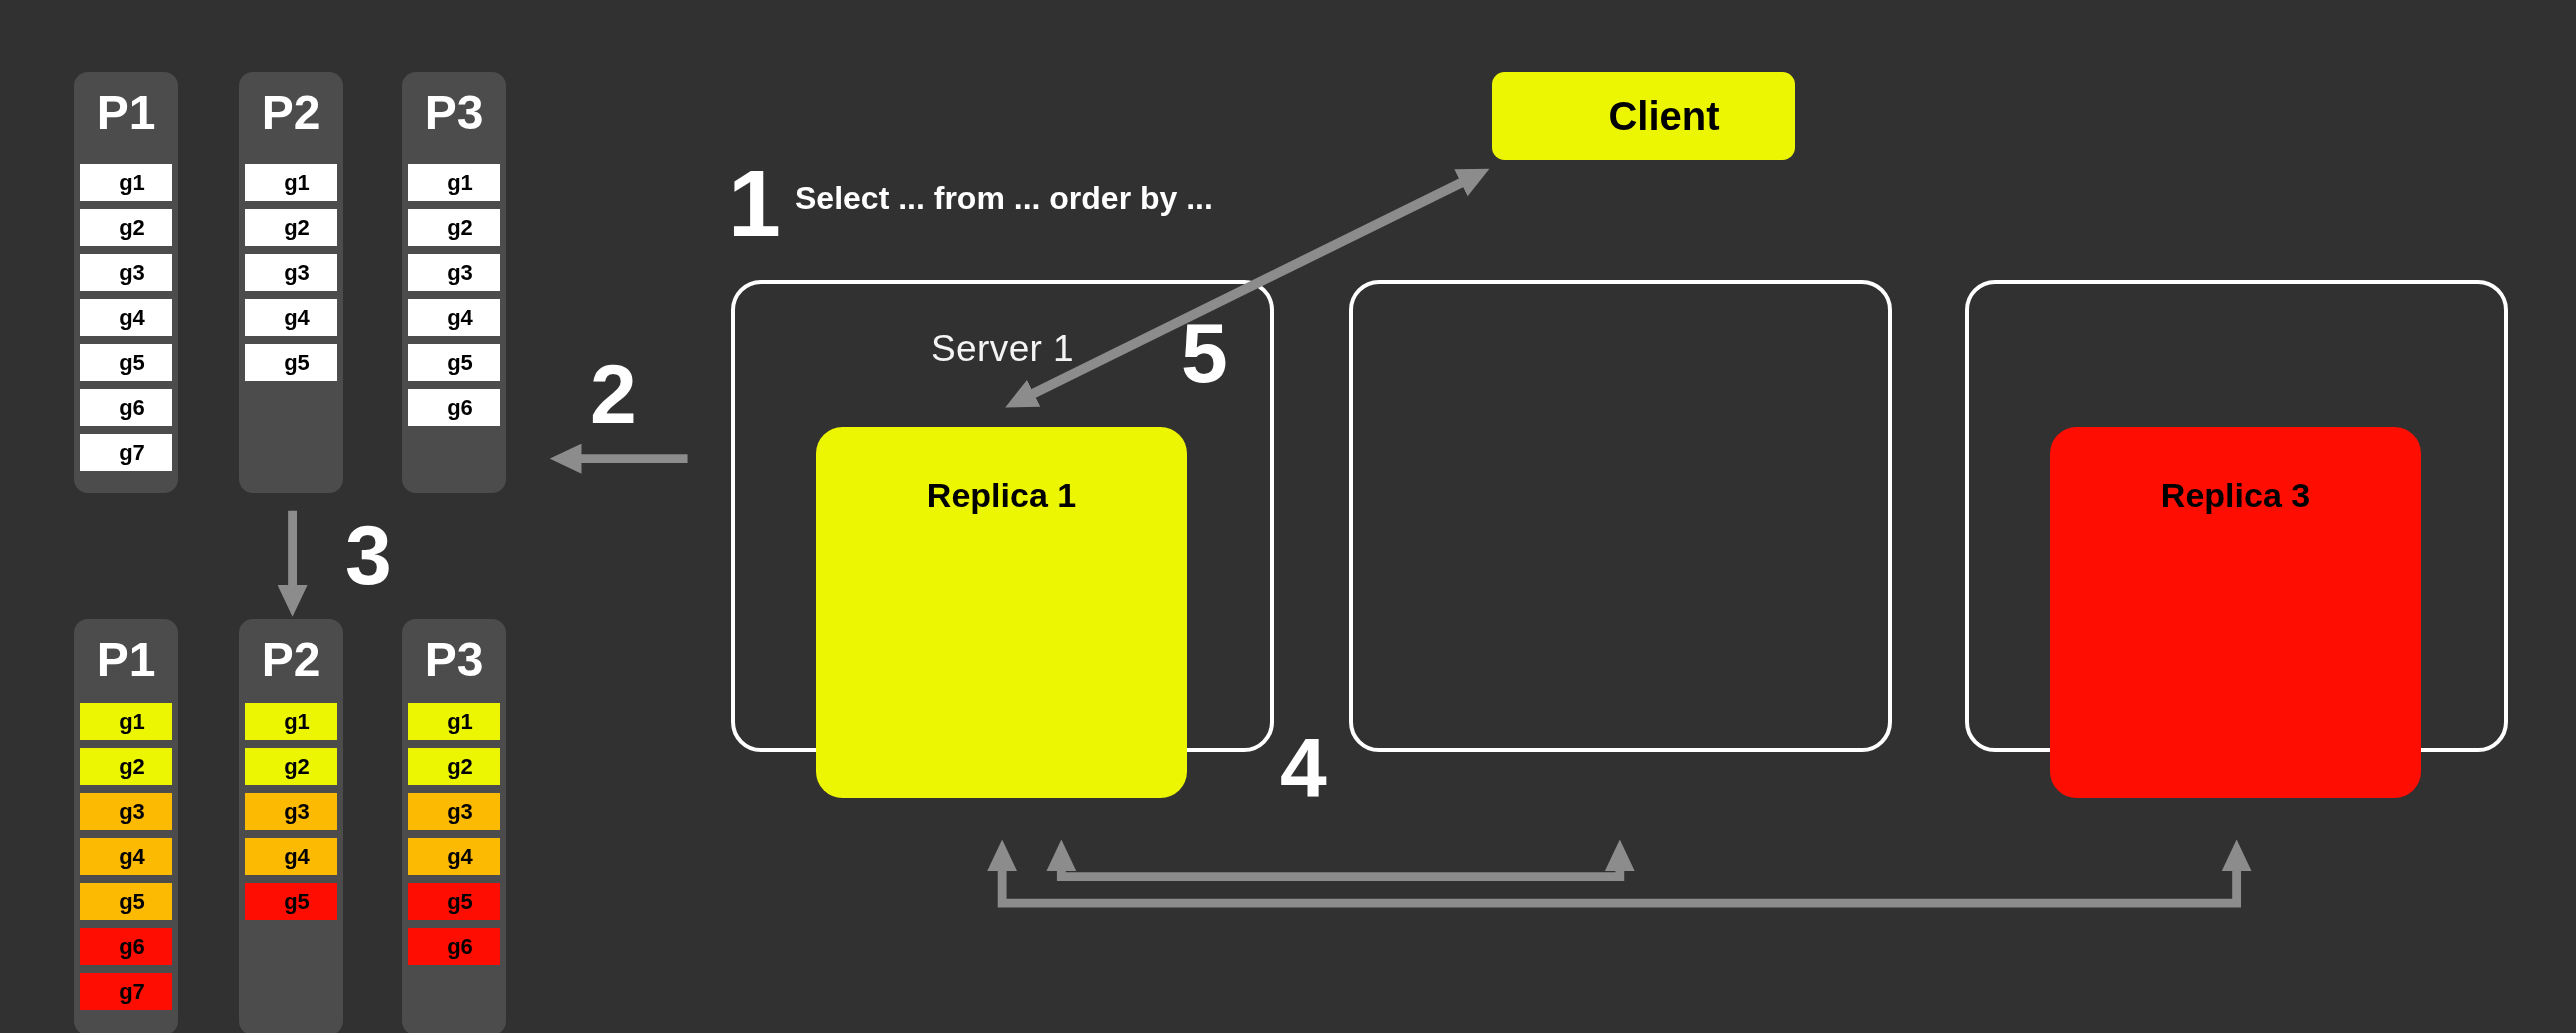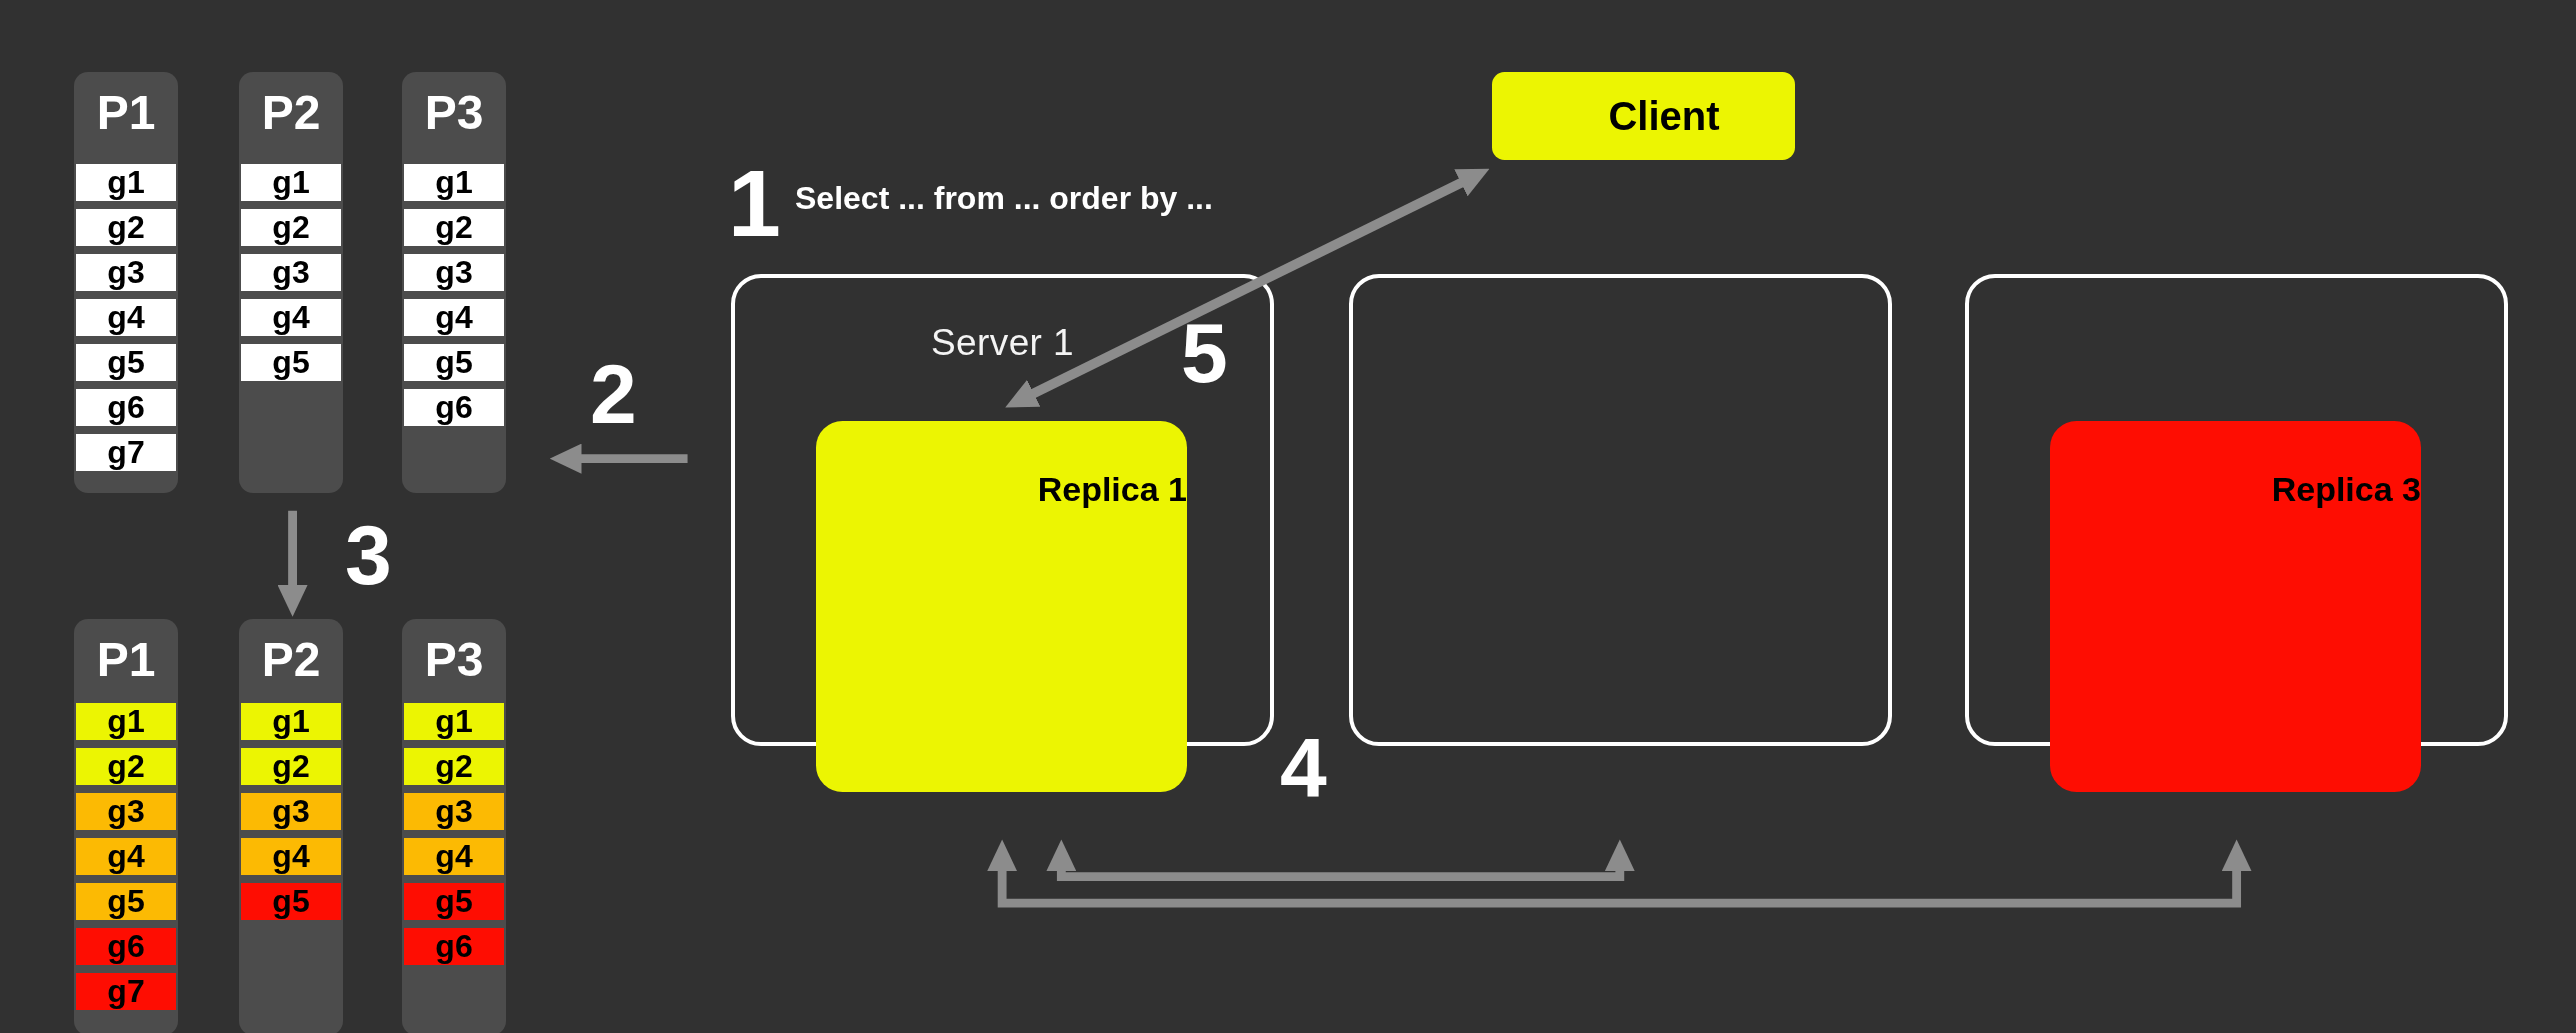--- a/index.html
+++ b/index.html
@@ -9,36 +9,36 @@
   .abs{position:absolute;}
 
   
   .pcol{width:104px;background:#4C4C4C;border-radius:14px;}
   .pcol-top{top:72px;height:421px;}
   .pcol-bottom{top:619px;height:416px;}
   .plabel{margin-top:16px;height:49px;line-height:49px;text-align:center;
           color:#FFFFFF;font-size:48px;font-weight:bold;}
   .cells-top{margin-top:27px;}
   .cells-bottom{margin-top:19.4px;}
-  .cell{width:100px;height:37px;margin:0 auto 8px auto;line-height:37px;
-        text-align:center;font-size:32px;font-weight:bold;color:#000000;
-        background:#FFFFFF;}
+  .cell{width:80px;height:37px;margin:0 auto 8px auto;line-height:37px;
+        text-align:center;font-size:22px;font-weight:bold;color:#000000;
+        background:#FFFFFF;padding-left:12px;}
 
   
   .client{left:1492px;top:72px;width:262px;height:88px;border-radius:12.4px;
           text-align:center;line-height:88px;font-size:40px;font-weight:bold;
           color:#000000;z-index:2;padding-left:41px;}
 
   
-  .server{top:274px;width:543px;height:472px;border:4.4px solid #FFFFFF;
+  .server{top:280px;width:543px;height:472px;border:4.4px solid #FFFFFF;
           border-radius:30px;box-sizing:border-box;z-index:2;}
   .server-label{margin-top:44px;text-align:center;color:#F4F4F4;
                 font-size:37px;font-weight:500;letter-spacing:0.4px;}
   .replica{position:absolute;left:81px;top:143px;width:371px;height:371px;
-           border-radius:26.5px;text-align:right;}
+           border-radius:26.5px;text-align:center;}
   .replica-label{margin-top:49px;font-size:34px;font-weight:bold;color:#000000;}
 
   
   .stepnum{color:#FFFFFF;font-weight:bold;line-height:1;z-index:3;}
   .query{left:795px;top:180px;color:#FFFFFF;font-size:32px;font-weight:bold;
          white-space:nowrap;z-index:3;}
 
   
   #arrows{left:0;top:0;z-index:5;pointer-events:none;}
 </style>

